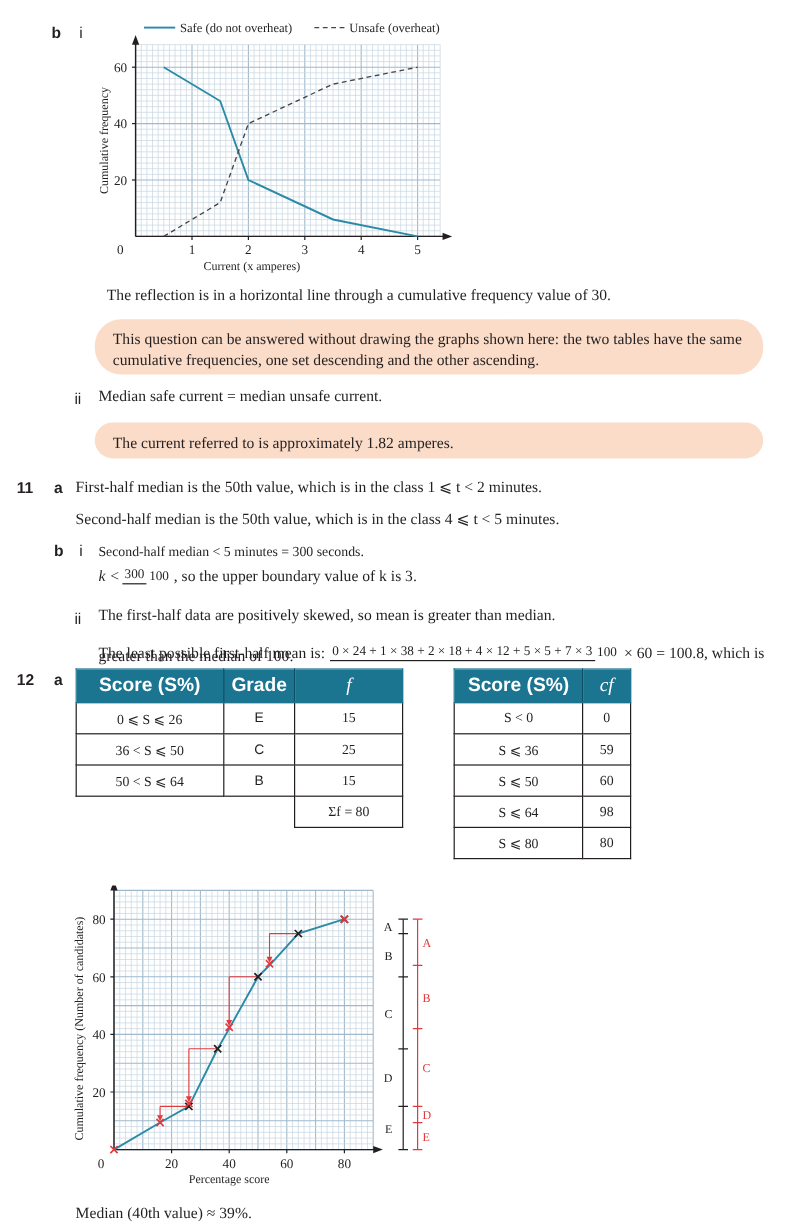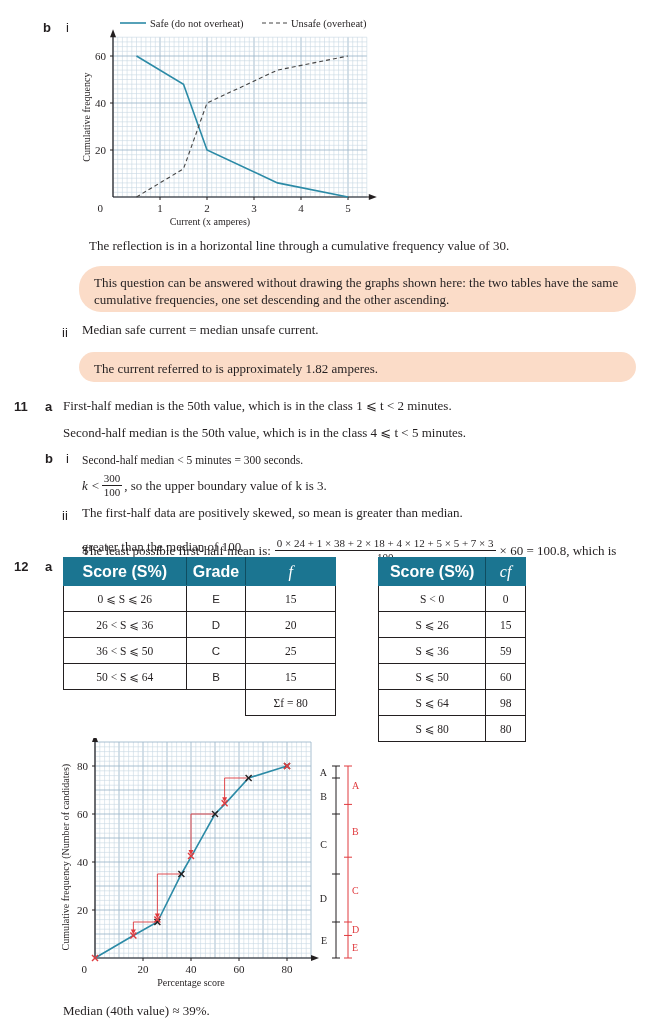--- a/index.html
+++ b/index.html
@@ -3,21 +3,21 @@
 <meta charset="utf-8">
 <style>
   html, body { margin:0; padding:0; background:#ffffff; }
   body { width:666px; height:1023px; position:relative; overflow:hidden;
          font-family:"Liberation Serif", "DejaVu Serif", serif; color:#231f20; }
   .abs { position:absolute; }
   .lbl { font-family:"Liberation Sans","DejaVu Sans",sans-serif; font-weight:bold; font-size:13px; color:#231f20; }
   .txt { font-size:13px; line-height:16px; white-space:nowrap; }
   .small { font-size:11.5px; }
   .callout { background:#fbdcc8; border-radius:22px; padding:8px 15px; font-size:13px; line-height:17px; box-sizing:border-box; }
-  .frac { display:inline-flex; flex-direction:column; align-items:center; vertical-align:middle; font-size:11px; line-height:13px; margin:0 2px; }
+  .frac { display:inline-flex; flex-direction:row; align-items:center; vertical-align:middle; font-size:11px; line-height:13px; margin:0 2px; }
   .frac .num { border-bottom:1px solid #231f20; padding:0 2px; }
   .frac .den { padding:0 2px; }
   table.grade { position:absolute; border-collapse:collapse; font-size:11.5px; }
   table.grade th { background:#1b7591; color:#fff; font-family:"Liberation Sans","DejaVu Sans",sans-serif;
                    font-weight:bold; font-size:16px; height:25px; border:1px solid #1b7591; border-right:1px solid #0f4d60; }
   table.grade th:last-child { border-right:1px solid #1b7591; }
   table.grade td { border:1px solid #231f20; height:25px; text-align:center; padding:0; }
   table.grade td.g { font-family:"Liberation Sans","DejaVu Sans",sans-serif; }
   table.grade td.blank { border:none; }
   .ital { font-style:italic; }
@@ -213,25 +213,20 @@
       <th class="ital" style="font-family:'Liberation Serif',serif; font-weight:normal;">f</th>
     </tr>
   </thead>
   <tbody>
     <tr>
       <td>0 ⩽ S ⩽ 26</td>
       <td class="g">E</td>
       <td>15</td>
     </tr>
     <tr>
-      <td>26 &lt; S ⩽ 36</td>
-      <td class="g">D</td>
-      <td>20</td>
-    </tr>
-    <tr>
       <td>36 &lt; S ⩽ 50</td>
       <td class="g">C</td>
       <td>25</td>
     </tr>
     <tr>
       <td>50 &lt; S ⩽ 64</td>
       <td class="g">B</td>
       <td>15</td>
     </tr>
     <tr>
@@ -250,24 +245,20 @@
   <thead>
     <tr>
       <th>Score (S%)</th>
       <th class="ital" style="font-family:'Liberation Serif',serif; font-weight:normal;">cf</th>
     </tr>
   </thead>
   <tbody>
     <tr>
         <td>S &lt; 0</td>
         <td>0</td>
-      </tr>
-    <tr>
-        <td>S ⩽ 26</td>
-        <td>15</td>
       </tr>
     <tr>
         <td>S ⩽ 36</td>
         <td>59</td>
       </tr>
     <tr>
         <td>S ⩽ 50</td>
         <td>60</td>
       </tr>
     <tr>

